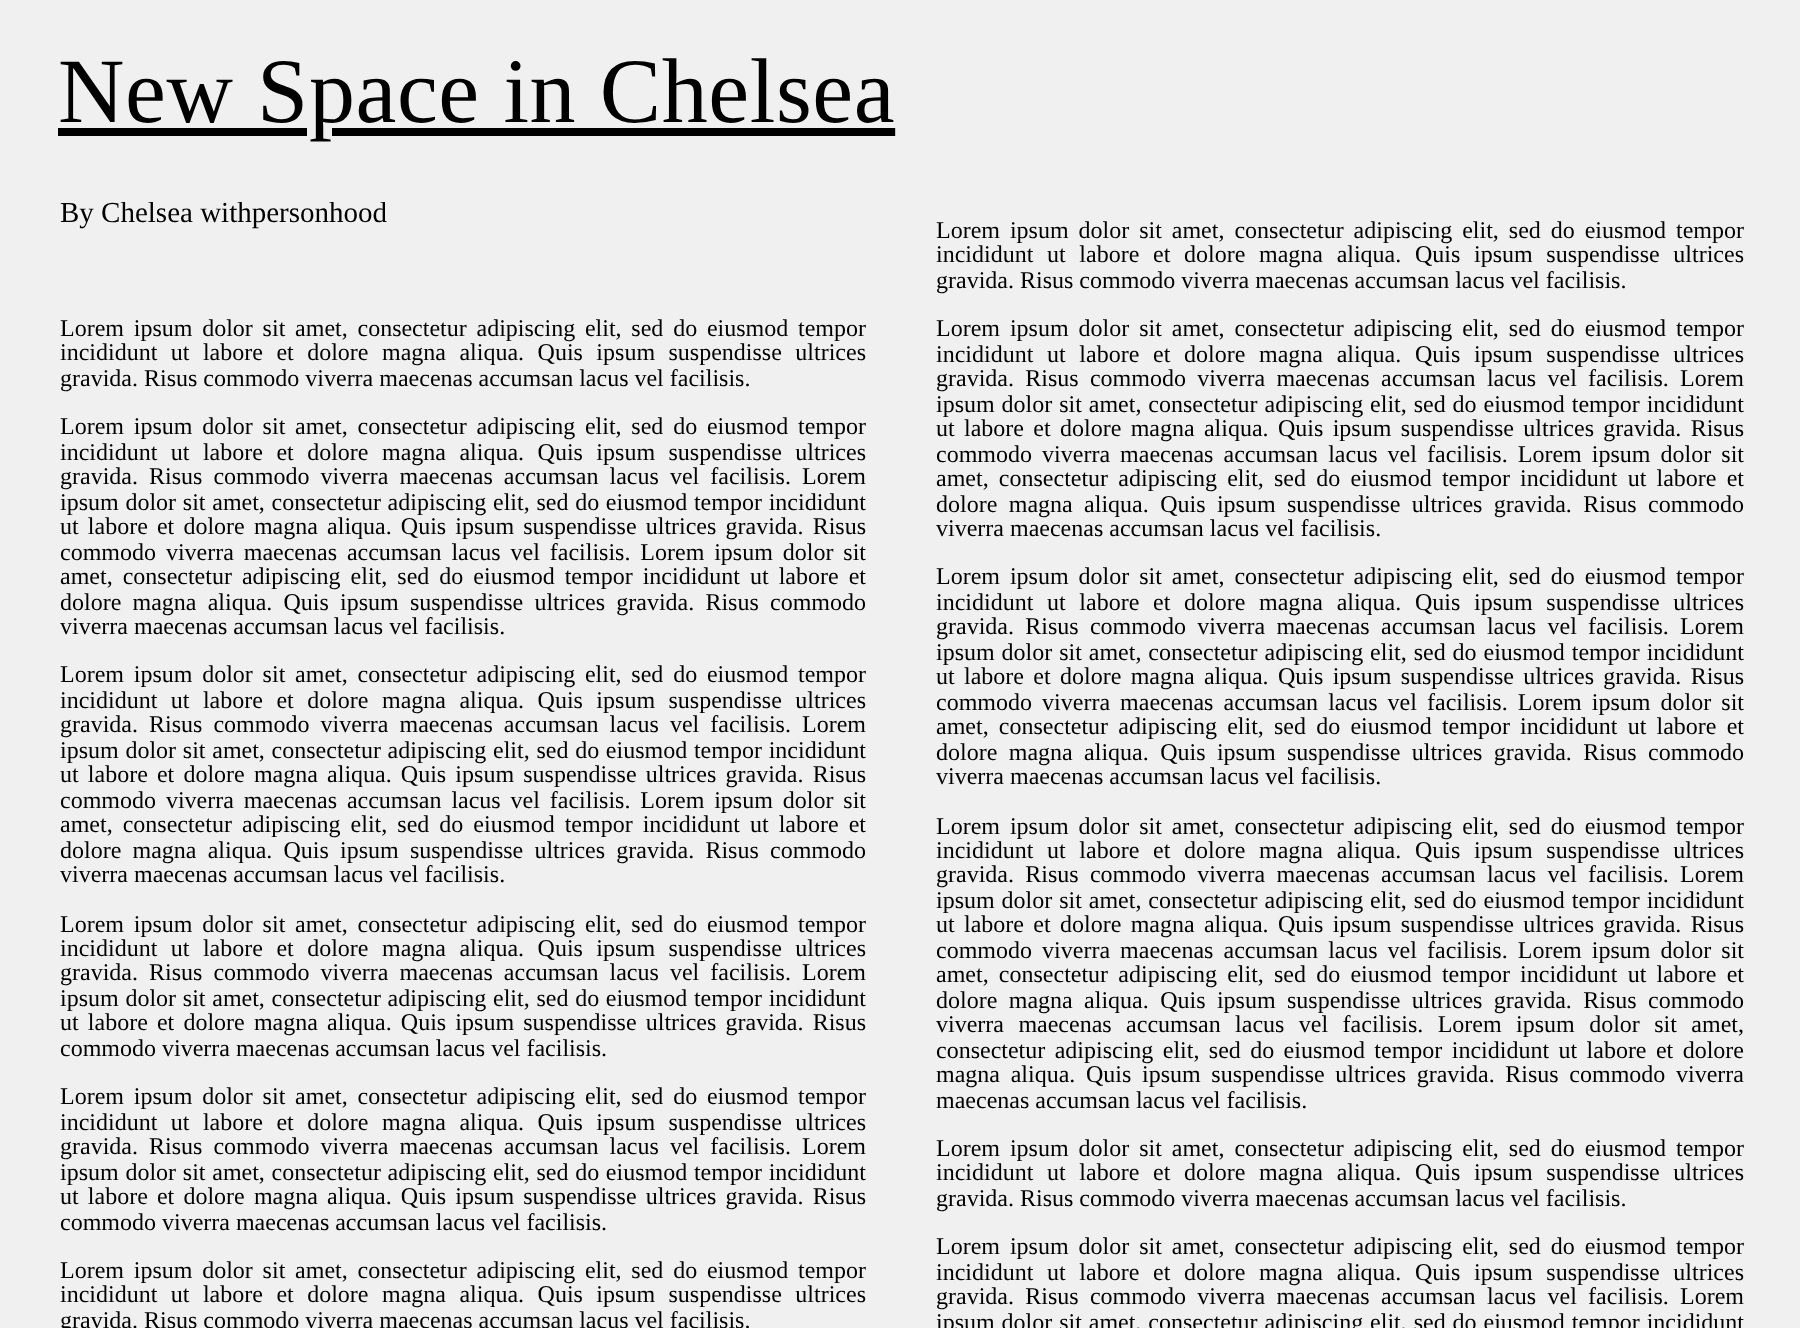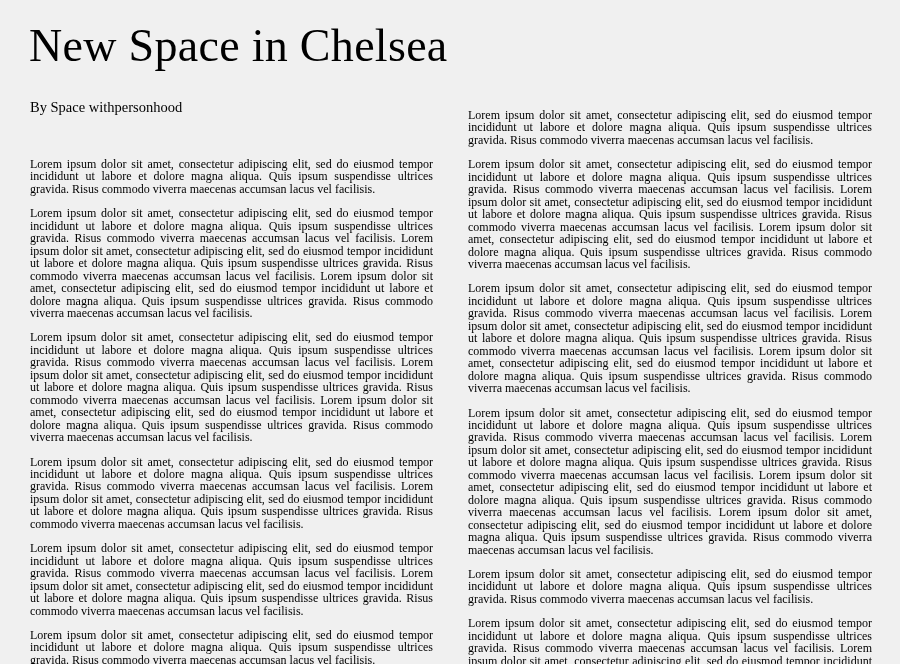--- a/index.html
+++ b/index.html
@@ -19,20 +19,21 @@
   .article-title {
     position: absolute;
     left: 29px;
     top: 20px;
     margin: 0;
     font-size: 46px;
     font-weight: normal;
     line-height: 1.15;
     letter-spacing: 0.3px;
     white-space: nowrap;
+    text-decoration: underline;
   }
   .article-byline {
     position: absolute;
     left: 30px;
     top: 99px;
     font-size: 14.5px;
     line-height: 1.15;
     white-space: nowrap;
   }
   .col {
@@ -54,21 +55,21 @@
     margin: 12px 0 10px 0;
     text-align: justify;
   }
 </style>
 </head>
 <body>
 
 <div class="page">
   <h1 class="article-title">New Space in Chelsea</h1>
 
-  <div class="article-byline">By Space withpersonhood</div>
+  <div class="article-byline">By Chelsea withpersonhood</div>
 
   <div class="col col-left">
       <p>Lorem ipsum dolor sit amet, consectetur adipiscing elit, sed do eiusmod tempor incididunt ut labore et dolore magna aliqua. Quis ipsum suspendisse ultrices gravida. Risus commodo viverra maecenas accumsan lacus vel facilisis.</p>
       <p>Lorem ipsum dolor sit amet, consectetur adipiscing elit, sed do eiusmod tempor incididunt ut labore et dolore magna aliqua. Quis ipsum suspendisse ultrices gravida. Risus commodo viverra maecenas accumsan lacus vel facilisis. Lorem ipsum dolor sit amet, consectetur adipiscing elit, sed do eiusmod tempor incididunt ut labore et dolore magna aliqua. Quis ipsum suspendisse ultrices gravida. Risus commodo viverra maecenas accumsan lacus vel facilisis. Lorem ipsum dolor sit amet, consectetur adipiscing elit, sed do eiusmod tempor incididunt ut labore et dolore magna aliqua. Quis ipsum suspendisse ultrices gravida. Risus commodo viverra maecenas accumsan lacus vel facilisis.</p>
       <p>Lorem ipsum dolor sit amet, consectetur adipiscing elit, sed do eiusmod tempor incididunt ut labore et dolore magna aliqua. Quis ipsum suspendisse ultrices gravida. Risus commodo viverra maecenas accumsan lacus vel facilisis. Lorem ipsum dolor sit amet, consectetur adipiscing elit, sed do eiusmod tempor incididunt ut labore et dolore magna aliqua. Quis ipsum suspendisse ultrices gravida. Risus commodo viverra maecenas accumsan lacus vel facilisis. Lorem ipsum dolor sit amet, consectetur adipiscing elit, sed do eiusmod tempor incididunt ut labore et dolore magna aliqua. Quis ipsum suspendisse ultrices gravida. Risus commodo viverra maecenas accumsan lacus vel facilisis.</p>
       <p>Lorem ipsum dolor sit amet, consectetur adipiscing elit, sed do eiusmod tempor incididunt ut labore et dolore magna aliqua. Quis ipsum suspendisse ultrices gravida. Risus commodo viverra maecenas accumsan lacus vel facilisis. Lorem ipsum dolor sit amet, consectetur adipiscing elit, sed do eiusmod tempor incididunt ut labore et dolore magna aliqua. Quis ipsum suspendisse ultrices gravida. Risus commodo viverra maecenas accumsan lacus vel facilisis.</p>
       <p>Lorem ipsum dolor sit amet, consectetur adipiscing elit, sed do eiusmod tempor incididunt ut labore et dolore magna aliqua. Quis ipsum suspendisse ultrices gravida. Risus commodo viverra maecenas accumsan lacus vel facilisis. Lorem ipsum dolor sit amet, consectetur adipiscing elit, sed do eiusmod tempor incididunt ut labore et dolore magna aliqua. Quis ipsum suspendisse ultrices gravida. Risus commodo viverra maecenas accumsan lacus vel facilisis.</p>
       <p>Lorem ipsum dolor sit amet, consectetur adipiscing elit, sed do eiusmod tempor incididunt ut labore et dolore magna aliqua. Quis ipsum suspendisse ultrices gravida. Risus commodo viverra maecenas accumsan lacus vel facilisis.</p>
       <p>Lorem ipsum dolor sit amet, consectetur adipiscing elit, sed do eiusmod tempor incididunt ut labore et dolore magna aliqua. Quis ipsum suspendisse ultrices gravida. Risus commodo viverra maecenas accumsan lacus vel facilisis.</p>
     </div>

